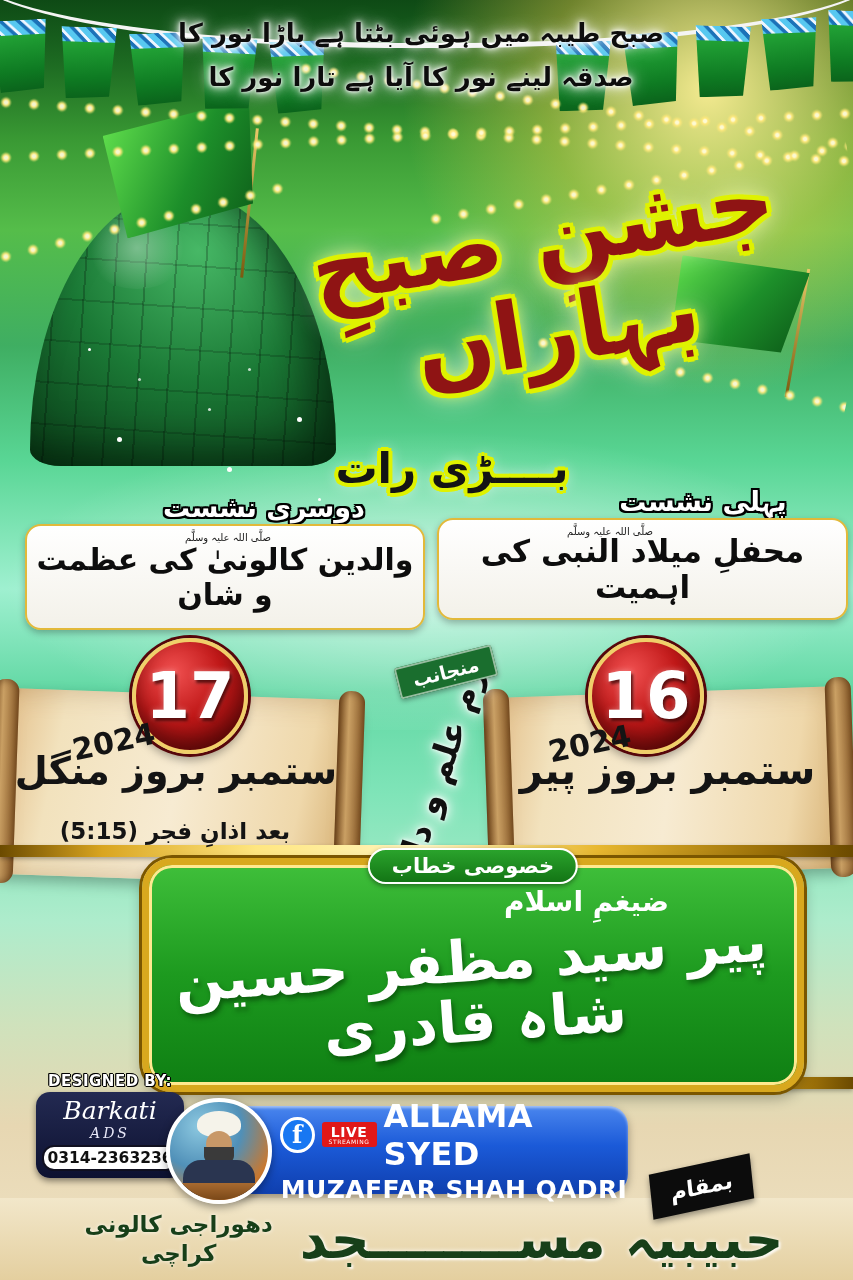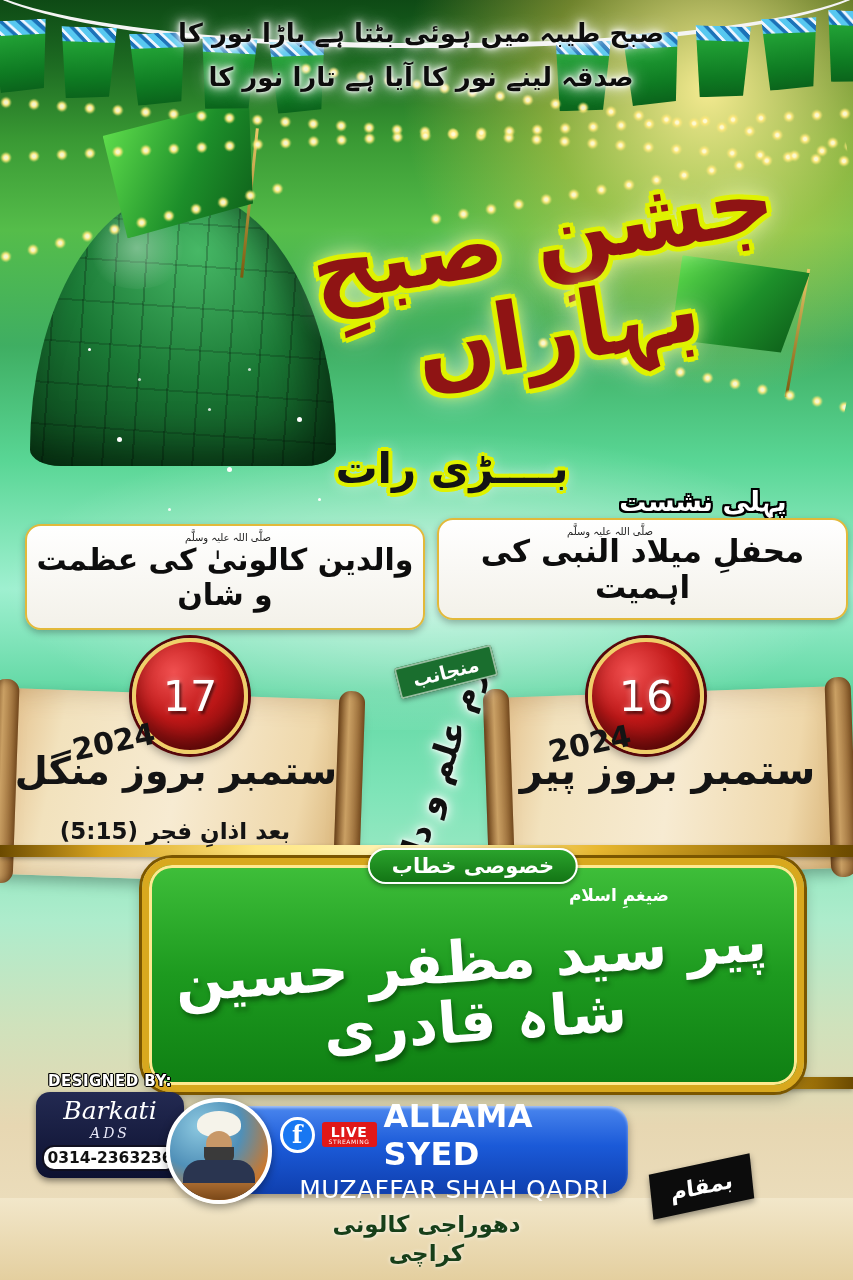--- a/index.html
+++ b/index.html
@@ -97,21 +97,21 @@
     box-shadow:0 6px 14px rgba(0,0,0,.28), inset 0 0 28px rgba(120,70,20,.28); }
   .scroll::before,.scroll::after{ content:""; position:absolute; top:-9px; bottom:-9px; width:26px; border-radius:12px;
     background:linear-gradient(90deg,#7a4f22,#caa064 40%,#8a5c2a); box-shadow:inset 0 0 8px rgba(60,30,5,.6); }
   .scroll::before{ left:-6px; } .scroll::after{ right:-6px; }
   #scroll-r{ left:492px; top:692px; width:356px; height:182px; transform:rotate(-2deg); }
   #scroll-l{ left:-4px; top:694px; width:360px; height:186px; transform:rotate(2deg); }
 
   .day-circle{ position:absolute; z-index:7; width:116px; height:116px; border-radius:50%;
     background:radial-gradient(circle at 35% 28%, #f05050, #c01818 45%, #700606 92%);
     border:4px solid #f0cf6a; box-shadow:0 0 0 3px #56060a, 0 6px 10px rgba(0,0,0,.35), inset 0 -12px 18px rgba(0,0,0,.35);
-    display:flex; align-items:center; justify-content:center; color:#fff; font-size:43px; font-weight:normal;
+    display:flex; align-items:center; justify-content:center; color:#fff; font-size:64px; font-weight:bold;
     text-shadow:2px 3px 3px rgba(60,0,0,.8), 0 0 6px rgba(255,255,255,.35); }
   #day-r{ left:588px; top:638px; } #day-l{ left:132px; top:638px; }
 
   .year{ position:absolute; z-index:7; font-size:30px; font-weight:bold; color:#141414; transform:rotate(-12deg); }
   #year-r{ left:548px; top:726px; } #year-l{ left:72px; top:724px; }
   .dateline{ position:absolute; z-index:7; text-align:center; font-weight:bold; color:#141414; }
   #dateline-r{ left:495px; top:747px; width:345px; font-size:40px; }
   #dateline-l{ left:2px; top:749px; width:348px; font-size:38px; }
   .timeline{ position:absolute; z-index:7; text-align:center; font-weight:bold; color:#141414; }
   #time-r{ left:540px; top:814px; width:260px; font-size:24px; }
@@ -133,21 +133,21 @@
   #gold-bar-2{ left:462px; top:1077px; width:391px; }
 
   
   .panel{ position:absolute; left:142px; top:858px; width:662px; height:234px; z-index:7;
     background:linear-gradient(180deg,#3fbf3a,#1d9a1f 50%,#0f7f13);
     border:7px solid #d8a81e; border-radius:30px;
     box-shadow:0 0 0 3px #7a5600, inset 0 0 0 3px #ffe990, 0 6px 14px rgba(0,0,0,.3); }
   .panel-badge{ position:absolute; left:50%; top:-17px; transform:translateX(-50%); z-index:8;
     background:linear-gradient(#2aa32c,#137515); color:#fff; border:2px solid #fff; border-radius:20px;
     padding:4px 22px; font-size:21px; font-weight:bold; white-space:nowrap; box-shadow:0 2px 5px rgba(0,0,0,.4); }
-  .panel-honorific{ position:absolute; right:128px; top:20px; color:#fff; font-size:17px; font-weight:bold; }
+  .panel-honorific{ position:absolute; right:128px; top:20px; color:#fff; font-size:28px; font-weight:bold; }
   .panel-name{ position:absolute; left:16px; right:16px; top:42px; bottom:8px; display:flex; align-items:center;
     justify-content:center; text-align:center; color:#fff; font-size:57px; font-weight:bold; line-height:1.05;
     transform:rotate(-4deg); text-shadow:2px 4px 5px rgba(0,50,0,.55); }
 
   
   .designer{ position:absolute; left:36px; top:1072px; width:148px; z-index:8; text-align:center; }
   .designer-label{ font-size:15px; font-weight:bold; color:#fff; letter-spacing:.5px;
     text-shadow:-1px 0 #000,1px 0 #000,0 -1px #000,0 1px #000,1px 1px #000,-1px -1px #000; }
   .designer-box{ margin-top:2px; background:linear-gradient(#232a52,#0d1130); border-radius:14px;
     padding:5px 6px 7px; box-shadow:0 3px 6px rgba(0,0,0,.45); }
@@ -177,21 +177,21 @@
     box-shadow:inset 0 2px 3px rgba(255,255,255,.5), 0 4px 9px rgba(0,0,0,.35);
     display:flex; flex-direction:column; align-items:center; justify-content:center; padding-left:54px; gap:2px; }
   .bb-row1{ display:flex; align-items:center; gap:7px; }
   .fb-icon{ width:36px; height:36px; border-radius:50%; background:#1877f2; border:3px solid #fff; color:#fff;
     font-weight:bold; font-size:24px; display:flex; align-items:center; justify-content:center;
     font-family:"DejaVu Serif",serif; }
   .live-badge{ background:#e01818; border-radius:3px; color:#fff; text-align:center; padding:3px 7px 2px; line-height:1; }
   .live-word{ font-size:14px; font-weight:bold; letter-spacing:.5px; }
   .streaming-word{ font-size:6px; letter-spacing:.6px; }
   .bb-name1{ color:#fff; font-size:32px; font-weight:bold; letter-spacing:.4px; }
-  .bb-name2{ color:#fff; font-size:25px; font-weight:normal; letter-spacing:.4px;text-align:right; }
+  .bb-name2{ color:#fff; font-size:25px; font-weight:bold; letter-spacing:.4px;text-align:right; }
 
   
   .venue-badge{ position:absolute; left:650px; top:1164px; z-index:8; transform:rotate(-12deg) skewX(-6deg);
     background:#0c0c0c; color:#fff; padding:10px 20px; font-size:22px; font-weight:bold;
     box-shadow:0 3px 6px rgba(0,0,0,.4); }
   .bottom-strip{ position:absolute; left:0; top:1198px; width:853px; height:82px; z-index:7;
     background:linear-gradient(180deg,#f2e7ca,#e4cf9f); color:#173f19;
     display:flex; direction:rtl; align-items:center; justify-content:center; gap:12px; }
   .masjid-big{ font-size:54px; font-weight:bold; white-space:nowrap;
     text-shadow:0 0 5px rgba(255,255,255,.95), 2px 2px 2px rgba(255,255,255,.7); }
@@ -242,20 +242,21 @@
   </div>
 
   <div class="main-title urdu">جشنِ صبحِ بہاراں</div>
   <div class="bari-raat urdu">بــــڑی رات</div>
 
   <div class="sess-head urdu" id="sess-head-1">پہلی نشست</div>
   <div class="sess-box urdu" id="sess-box-1">
     <span class="durood urdu">صلَّی اللہ علیہ وسلَّم</span>
     <span>محفلِ میلاد النبی کی اہمیت</span>
   </div>
+  <div class="sess-head urdu" id="sess-head-2">دوسری نشست</div>
   <div class="sess-box urdu" id="sess-box-2">
     <span class="durood urdu">صلَّی اللہ علیہ وسلَّم</span>
     <span>والدین کالونیٰ کی عظمت و شان</span>
   </div>
 
   <div class="scroll" id="scroll-r"></div>
   <div class="scroll" id="scroll-l"></div>
   <div class="day-circle" id="day-r">16</div>
   <div class="day-circle" id="day-l">17</div>
   <div class="year" id="year-r">2024</div>
@@ -302,16 +303,17 @@
         <div class="live-word">LIVE</div>
         <div class="streaming-word">STREAMING</div>
       </div>
       <div class="bb-name1">ALLAMA SYED</div>
     </div>
     <div class="bb-name2">MUZAFFAR SHAH QADRI</div>
   </div>
 
   <div class="venue-badge urdu">بمقام</div>
   <div class="bottom-strip">
+    <div class="masjid-big urdu">حبیبیہ مســــــــجد</div>
     <div class="masjid-city urdu">دھوراجی کالونی کراچی</div>
   </div>
 
 </div>
 
 </body></html>

